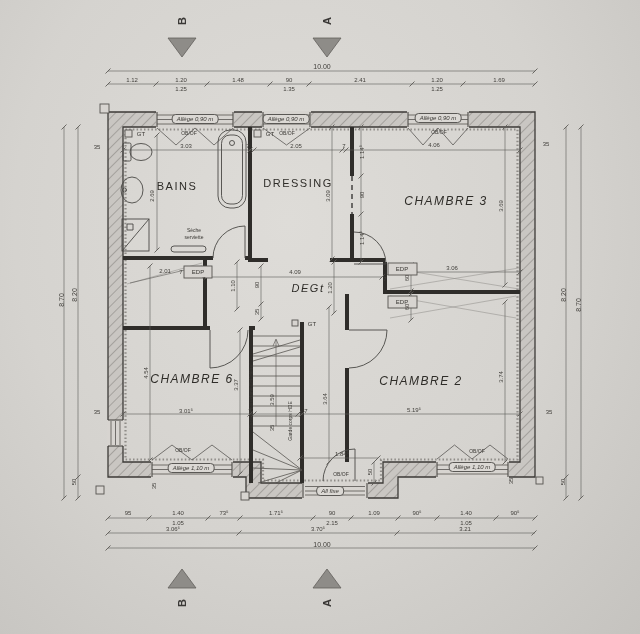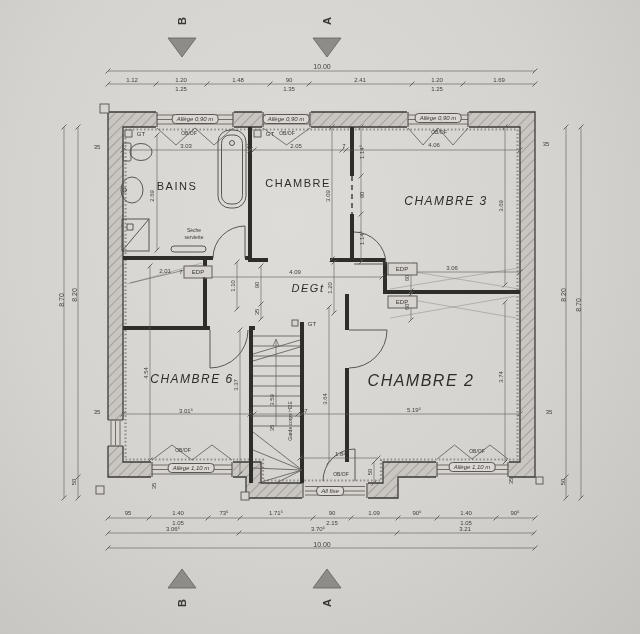--- a/index.html
+++ b/index.html
@@ -135,25 +135,25 @@
     <g fill="#8e8c88" stroke="#62605c" stroke-width="0.8">
       <polygon points="168,38 196,38 182,57"></polygon>
       <polygon points="313,38 341,38 327,57"></polygon>
       <polygon points="168,588 196,588 182,569"></polygon>
       <polygon points="313,588 341,588 327,569"></polygon>
     </g>
   </svg>
 
   <div id="labels">
       <div class="lbl room" style="left: 177px; top: 186px; font-size: 11px; transform: translate(-50%, -50%);">BAINS</div>
-      <div class="lbl room" style="left: 298px; top: 183px; font-size: 11px; transform: translate(-50%, -50%);">CHAMBRE</div>
+      <div class="lbl room" style="left: 298px; top: 183px; font-size: 11px; transform: translate(-50%, -50%);">DRESSING</div>
       <div class="lbl room it" style="left: 446px; top: 201px; font-size: 12px; transform: translate(-50%, -50%);">CHAMBRE 3</div>
       <div class="lbl room it" style="left: 308px; top: 288px; font-size: 11px; transform: translate(-50%, -50%);">DEGt</div>
       <div class="lbl room it" style="left: 192px; top: 379px; font-size: 12px; transform: translate(-50%, -50%);">CHAMBRE 6</div>
-      <div class="lbl room it" style="left: 421px; top: 381px; font-size: 16px; transform: translate(-50%, -50%);">CHAMBRE 2</div>
+      <div class="lbl room it" style="left: 421px; top: 381px; font-size: 12px; transform: translate(-50%, -50%);">CHAMBRE 2</div>
       <div class="lbl winlab" style="left: 195px; top: 119px; font-size: 6px; transform: translate(-50%, -50%);">Allège 0,90 m</div>
       <div class="lbl winlab" style="left: 286px; top: 119px; font-size: 6px; transform: translate(-50%, -50%);">Allège 0,90 m</div>
       <div class="lbl winlab" style="left: 438px; top: 118px; font-size: 6px; transform: translate(-50%, -50%);">Allège 0,90 m</div>
       <div class="lbl winlab" style="left: 191px; top: 468px; font-size: 6px; transform: translate(-50%, -50%);">Allège 1,10 m</div>
       <div class="lbl winlab" style="left: 472px; top: 467px; font-size: 6px; transform: translate(-50%, -50%);">Allège 1,10 m</div>
       <div class="lbl winlab" style="left: 330px; top: 491px; font-size: 6px; transform: translate(-50%, -50%);">All fixe</div>
       <div class="lbl note" style="left: 141px; top: 134px; font-size: 6px; transform: translate(-50%, -50%);">GT</div>
       <div class="lbl note" style="left: 270px; top: 134px; font-size: 6px; transform: translate(-50%, -50%);">GT</div>
       <div class="lbl note" style="left: 312px; top: 324px; font-size: 6px; transform: translate(-50%, -50%);">GT</div>
       <div class="lbl note" style="left: 198px; top: 272px; font-size: 6px; transform: translate(-50%, -50%);">EDP</div>

